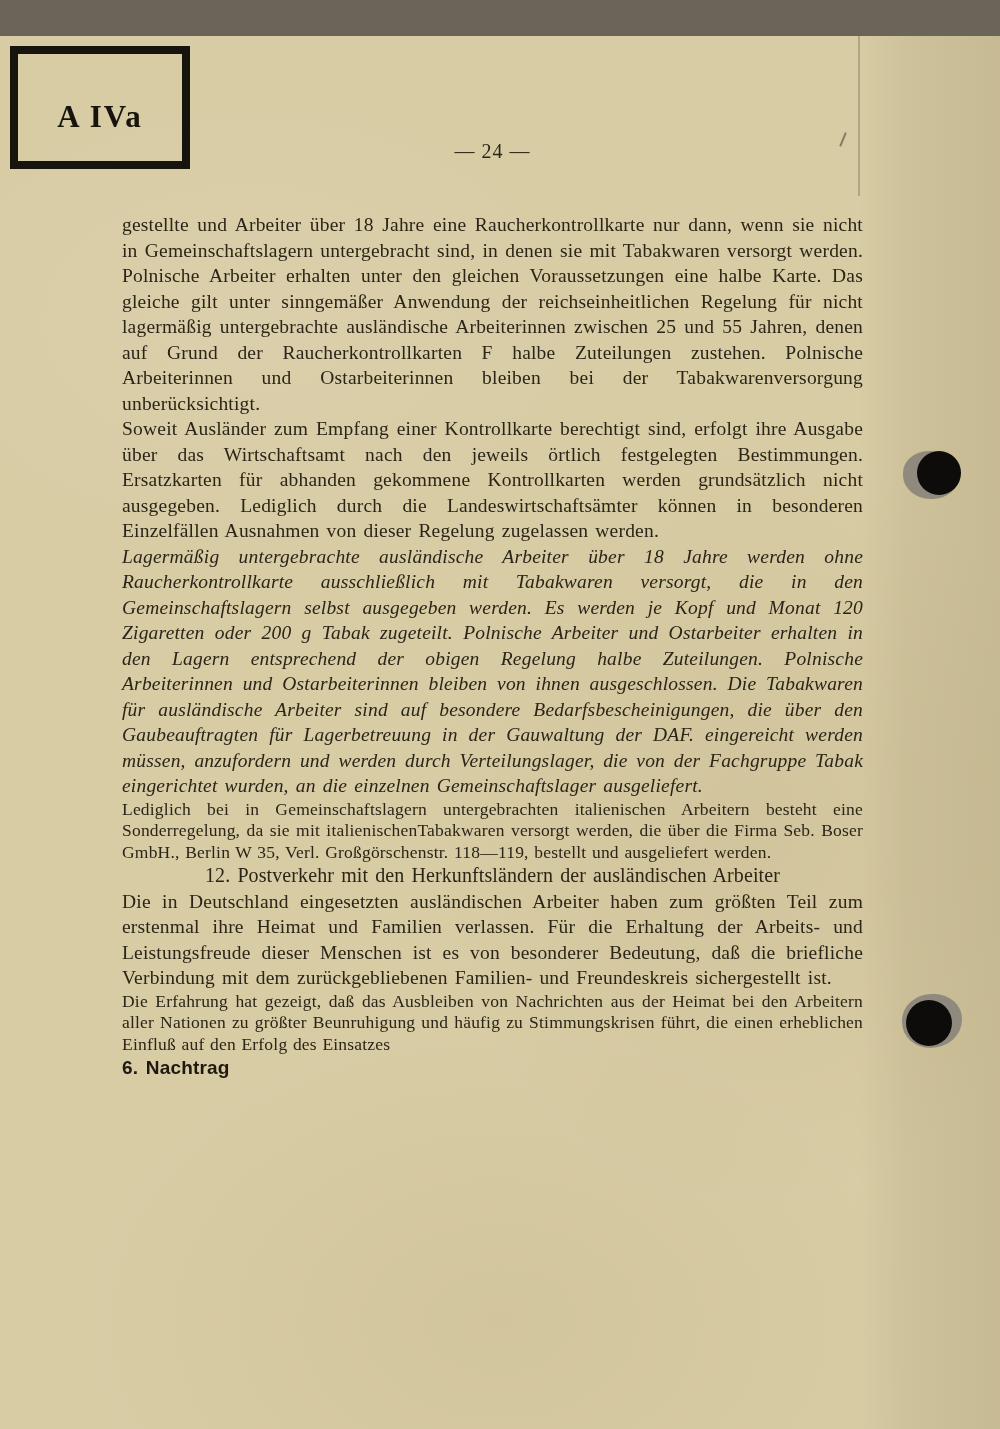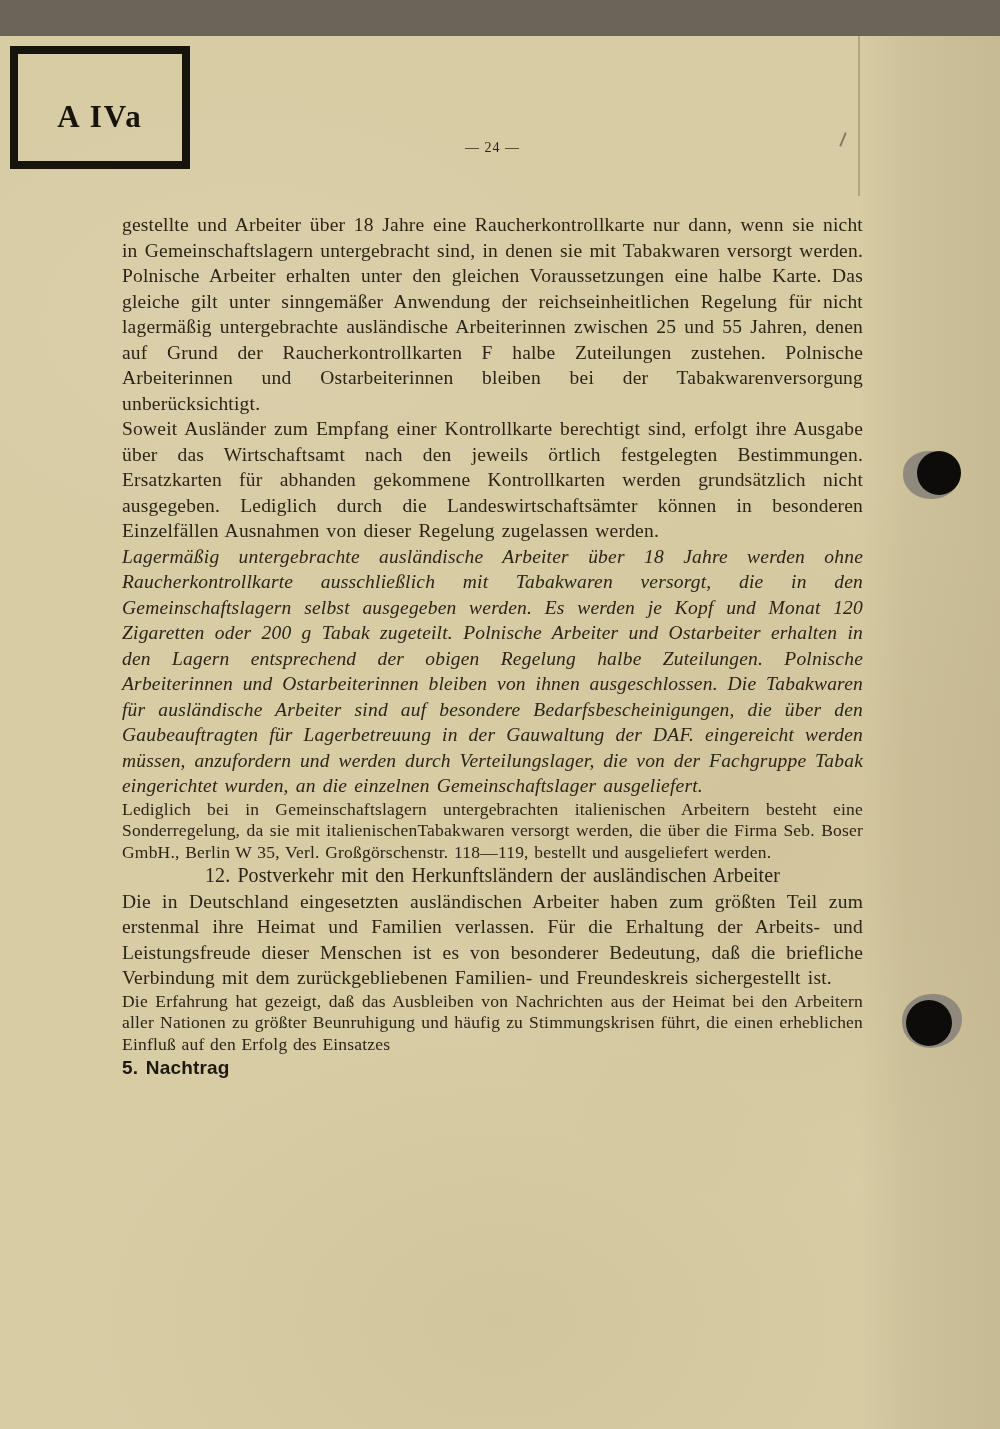--- a/index.html
+++ b/index.html
@@ -55,21 +55,21 @@
     font-size: 31px;
     letter-spacing: 2px;
     color: #17130d;
     padding-top: 18px;
   }
   .page-number {
     position: absolute;
     left: 122px; top: 104px;
     width: 741px;
     text-align: center;
-    font-size: 14px;
+    font-size: 20px;
     letter-spacing: 1px;
   }
   .text-col {
     position: absolute;
     left: 122px; top: 176px;
     width: 741px;
     font-size: 19.5px;
     line-height: 25.5px;
     text-align: justify;
     letter-spacing: 0.2px;
@@ -139,21 +139,21 @@
   <div class="page-number">— 24 —</div>
 
   <div class="text-col">
     <p class="para-1">gestellte und Arbeiter über 18 Jahre eine Raucherkontrollkarte nur dann, wenn sie nicht in Gemeinschaftslagern untergebracht sind, in denen sie mit Tabakwaren versorgt werden. Polnische Arbeiter erhalten unter den gleichen Voraussetzungen eine halbe Karte. Das gleiche gilt unter sinngemäßer Anwendung der reichseinheitlichen Regelung für nicht lagermäßig untergebrachte ausländische Arbeiterinnen zwischen 25 und 55 Jahren, denen auf Grund der Raucherkontrollkarten F halbe Zuteilungen zustehen. Polnische Arbeiterinnen und Ostarbeiterinnen bleiben bei der Tabakwarenversorgung unberücksichtigt.</p>
     <p class="para-2">Soweit Ausländer zum Empfang einer Kontrollkarte berechtigt sind, erfolgt ihre Ausgabe über das Wirtschaftsamt nach den jeweils örtlich festgelegten Bestimmungen. Ersatzkarten für abhanden gekommene Kontrollkarten werden grundsätzlich nicht ausgegeben. Lediglich durch die Landeswirtschaftsämter können in besonderen Einzelfällen Ausnahmen von dieser Regelung zugelassen werden.</p>
     <p class="para-3">Lagermäßig untergebrachte ausländische Arbeiter über 18 Jahre werden ohne Raucherkontrollkarte ausschließlich mit Tabakwaren versorgt, die in den Gemeinschaftslagern selbst ausgegeben werden. Es werden je Kopf und Monat 120 Zigaretten oder 200 g Tabak zugeteilt. Polnische Arbeiter und Ostarbeiter erhalten in den Lagern entsprechend der obigen Regelung halbe Zuteilungen. Polnische Arbeiterinnen und Ostarbeiterinnen bleiben von ihnen ausgeschlossen. Die Tabakwaren für ausländische Arbeiter sind auf besondere Bedarfsbescheinigungen, die über den Gaubeauftragten für Lagerbetreuung in der Gauwaltung der DAF. eingereicht werden müssen, anzufordern und werden durch Verteilungslager, die von der Fachgruppe Tabak eingerichtet wurden, an die einzelnen Gemeinschaftslager ausgeliefert.</p>
     <p class="small-note note-italian">Lediglich bei in Gemeinschaftslagern untergebrachten italienischen Arbeitern besteht eine Sonderregelung, da sie mit italienischenTabakwaren versorgt werden, die über die Firma Seb. Boser GmbH., Berlin W 35, Verl. Großgörschenstr. 118—119, bestellt und ausgeliefert werden.</p>
     <p class="section-heading">12. Postverkehr mit den Herkunftsländern der ausländischen Arbeiter</p>
     <p class="para-4">Die in Deutschland eingesetzten ausländischen Arbeiter haben zum größten Teil zum erstenmal ihre Heimat und Familien verlassen. Für die Erhaltung der Arbeits- und Leistungsfreude dieser Menschen ist es von besonderer Bedeutung, daß die briefliche Verbindung mit dem zurückgebliebenen Familien- und Freundeskreis sichergestellt ist.</p>
     <p class="small-note note-experience">Die Erfahrung hat gezeigt, daß das Ausbleiben von Nachrichten aus der Heimat bei den Arbeitern aller Nationen zu größter Beunruhigung und häufig zu Stimmungskrisen führt, die einen erheblichen Einfluß auf den Erfolg des Einsatzes</p>
-    <p class="footer-label">5. Nachtrag</p>
+    <p class="footer-label">6. Nachtrag</p>
   </div>
 
   <div class="punch-hole hole-top">
     <span class="hole-ring"></span>
     <span class="hole-core"></span>
   </div>
   <div class="punch-hole hole-bottom">
     <span class="hole-ring"></span>
     <span class="hole-core"></span>
   </div>

